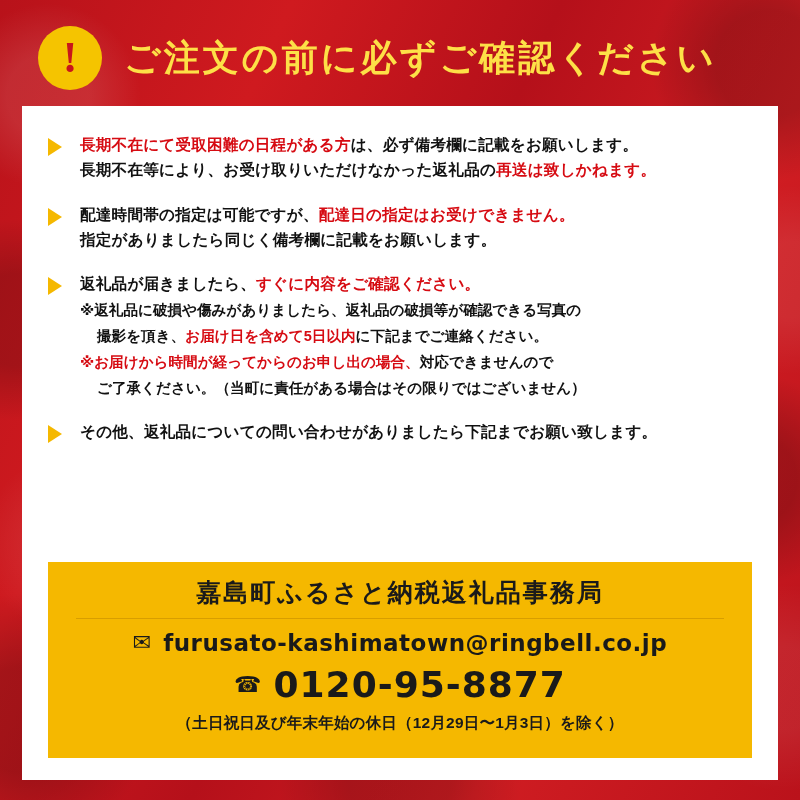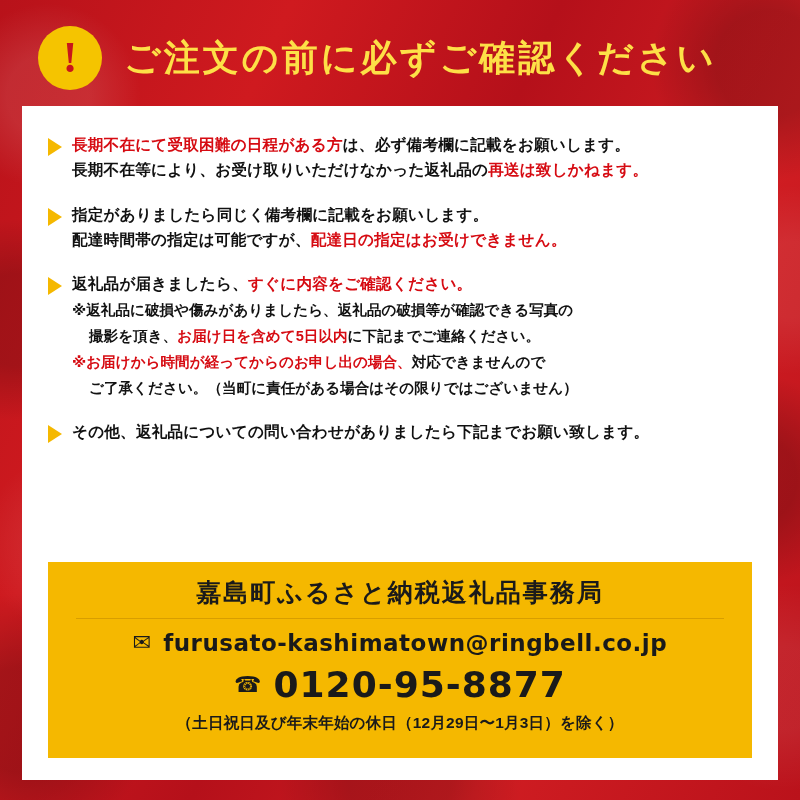--- a/index.html
+++ b/index.html
@@ -66,21 +66,21 @@
     flex: 1 1 auto;
     padding: 26px 26px 22px 26px;
     display: flex;
     flex-direction: column;
   }
   .notes {
     flex: 1 1 auto;
   }
   .note {
     display: flex;
-    gap: 10px;
+    gap: 18px;
     margin-bottom: 19px;
   }
   .bullet {
     flex: 0 0 auto;
     width: 0; height: 0;
     margin-top: 6px;
     border-top: 9px solid transparent;
     border-bottom: 9px solid transparent;
     border-left: 14px solid #f5b800;
   }
@@ -168,22 +168,22 @@
         <div class="note">
           <div class="bullet"></div>
           <div>
             <div class="note-body"><span class="hl">長期不在にて受取困難の日程がある方</span><span>は、必ず備考欄に記載をお願いします。</span></div>
             <div class="note-body"><span>長期不在等により、お受け取りいただけなかった返礼品の</span><span class="hl">再送は致しかねます。</span></div>
           </div>
         </div>
         <div class="note">
           <div class="bullet"></div>
           <div>
+            <div class="note-body"><span>配達時間帯の指定は可能ですが、</span><span class="hl">配達日の指定はお受けできません。</span></div>
             <div class="note-body"><span>指定がありましたら同じく備考欄に記載をお願いします。</span></div>
-            <div class="note-body"><span>配達時間帯の指定は可能ですが、</span><span class="hl">配達日の指定はお受けできません。</span></div>
           </div>
         </div>
         <div class="note">
           <div class="bullet"></div>
           <div>
             <div class="note-body"><span>返礼品が届きましたら、</span><span class="hl">すぐに内容をご確認ください。</span></div>
             <div>
               <div class="sub"><span>※返礼品に破損や傷みがありましたら、返礼品の破損等が確認できる写真の</span></div>
               <div class="sub"><span class="indent">撮影を頂き、</span><span class="hl">お届け日を含めて5日以内</span><span>に下記までご連絡ください。</span></div>
             </div>

